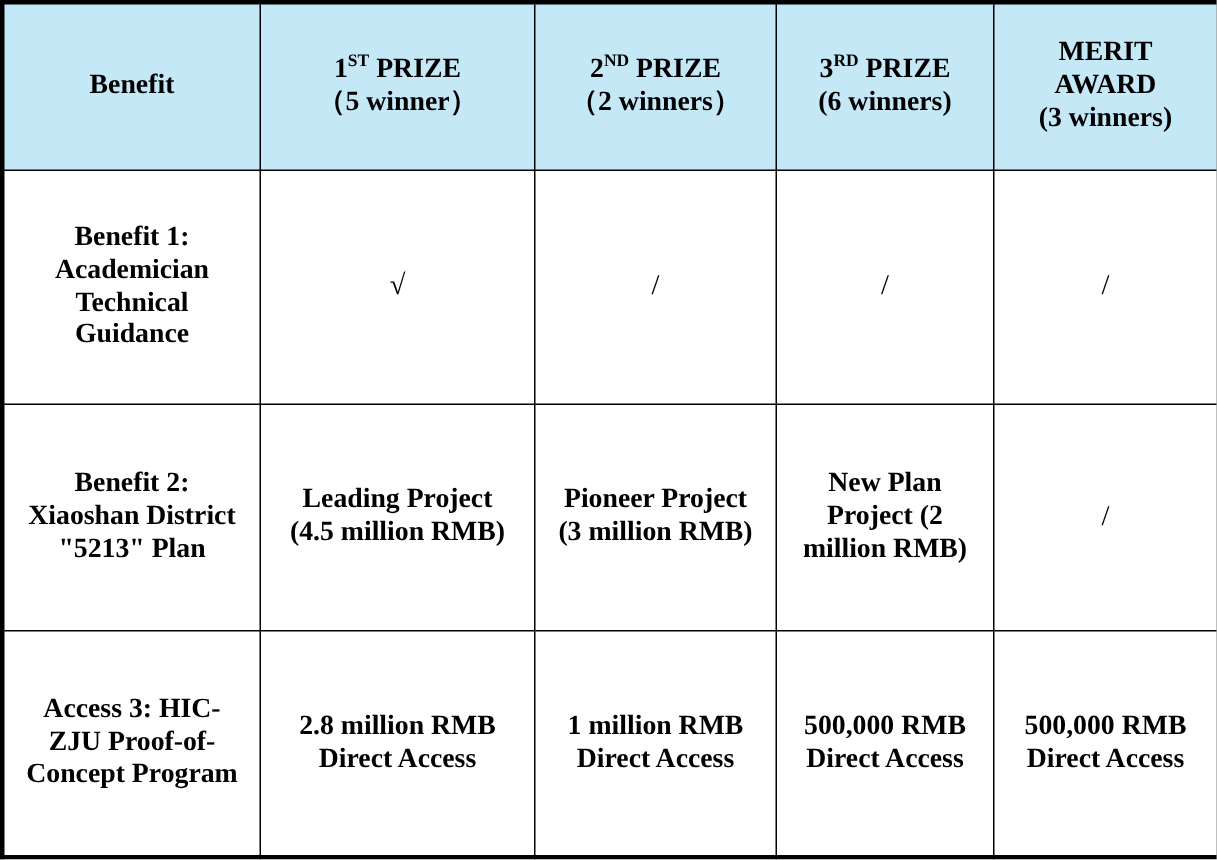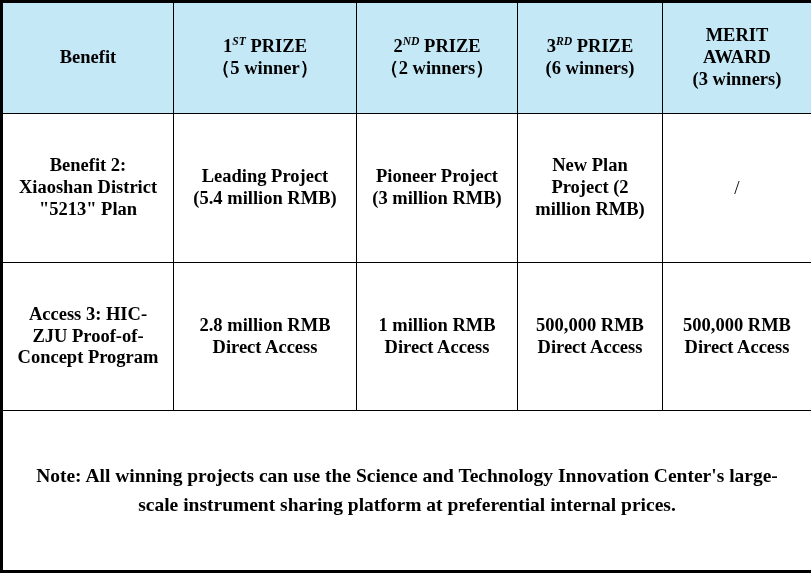--- a/index.html
+++ b/index.html
@@ -47,21 +47,20 @@
     background: #c5e8f7;
     height: 112px;
     font-size: 18.5px;
     border-bottom: 1px solid #000000;
   }
 
   thead th sup {
     font-size: 0.63em;
     vertical-align: super;
     line-height: 0;
-    font-style: italic;
   }
 
   tbody tr.data-row-1 { height: 116px; }
   tbody tr.data-row-2 { height: 112px; }
   tbody tr.data-row-3 { height: 112px; }
   tbody tr.note-row   { height: 121px; }
 
   td.mark-cell {
     font-weight: normal;
     font-size: 19px;
@@ -115,30 +114,50 @@
       <th>
         <span class="cell-line">MERIT</span>
         <span class="cell-line">AWARD</span>
         <span class="cell-line">(3 winners)</span>
       </th>
     </tr>
   </thead>
 
   <tbody>
 
+    <tr class="data-row-1">
+      <td>
+        <span class="cell-line">Benefit 1:</span>
+        <span class="cell-line">Academician</span>
+        <span class="cell-line">Technical</span>
+        <span class="cell-line">Guidance</span>
+      </td>
+      <td class="mark-cell">
+        <span class="cell-line">√</span>
+      </td>
+      <td class="mark-cell">
+        <span class="cell-line">/</span>
+      </td>
+      <td class="mark-cell">
+        <span class="cell-line">/</span>
+      </td>
+      <td class="mark-cell">
+        <span class="cell-line">/</span>
+      </td>
+    </tr>
 
     <tr class="data-row-2">
       <td>
         <span class="cell-line">Benefit 2:</span>
         <span class="cell-line">Xiaoshan District</span>
         <span class="cell-line">"5213" Plan</span>
       </td>
       <td>
         <span class="cell-line">Leading Project</span>
-        <span class="cell-line">(5.4 million RMB)</span>
+        <span class="cell-line">(4.5 million RMB)</span>
       </td>
       <td>
         <span class="cell-line">Pioneer Project</span>
         <span class="cell-line">(3 million RMB)</span>
       </td>
       <td>
         <span class="cell-line">New Plan</span>
         <span class="cell-line">Project (2</span>
         <span class="cell-line">million RMB)</span>
       </td>
@@ -164,18 +183,15 @@
       <td>
         <span class="cell-line">500,000 RMB</span>
         <span class="cell-line">Direct Access</span>
       </td>
       <td>
         <span class="cell-line">500,000 RMB</span>
         <span class="cell-line">Direct Access</span>
       </td>
     </tr>
 
-    <tr class="note-row">
-      <td class="note-cell" colspan="5">Note: All winning projects can use the Science and Technology Innovation Center's large-scale instrument sharing platform at preferential internal prices.</td>
-    </tr>
 
   </tbody>
 </table>
 
 </body></html>

